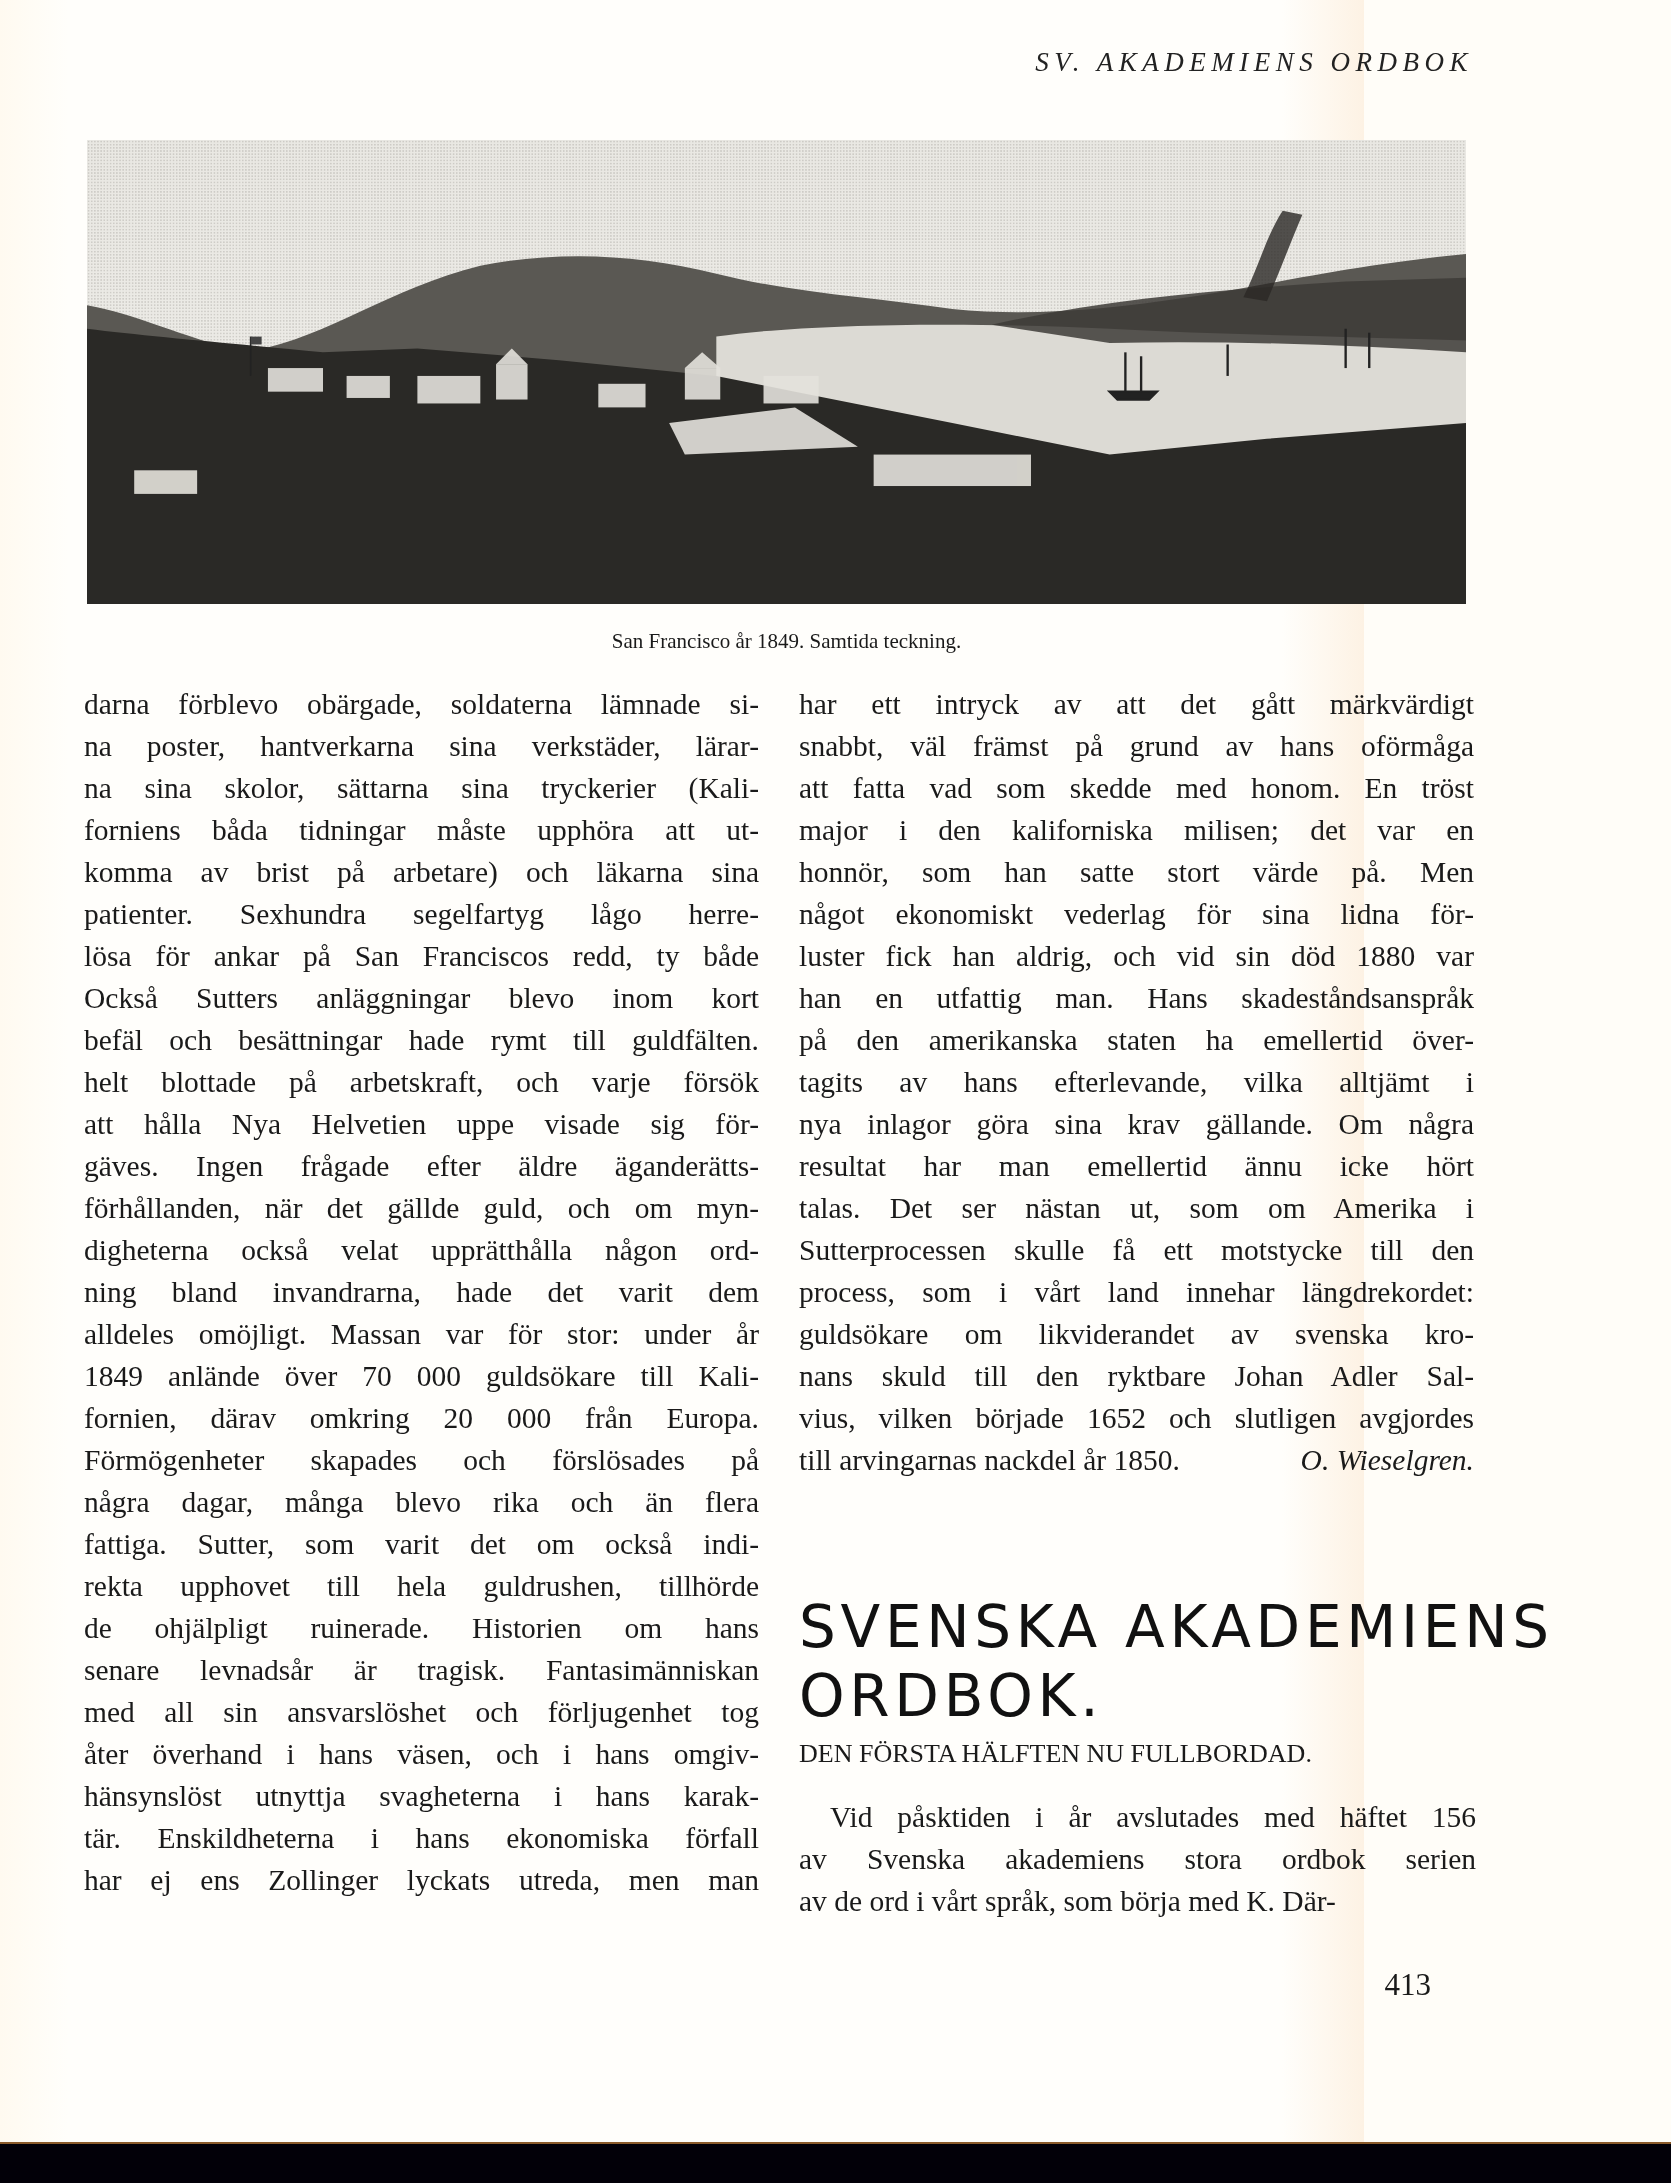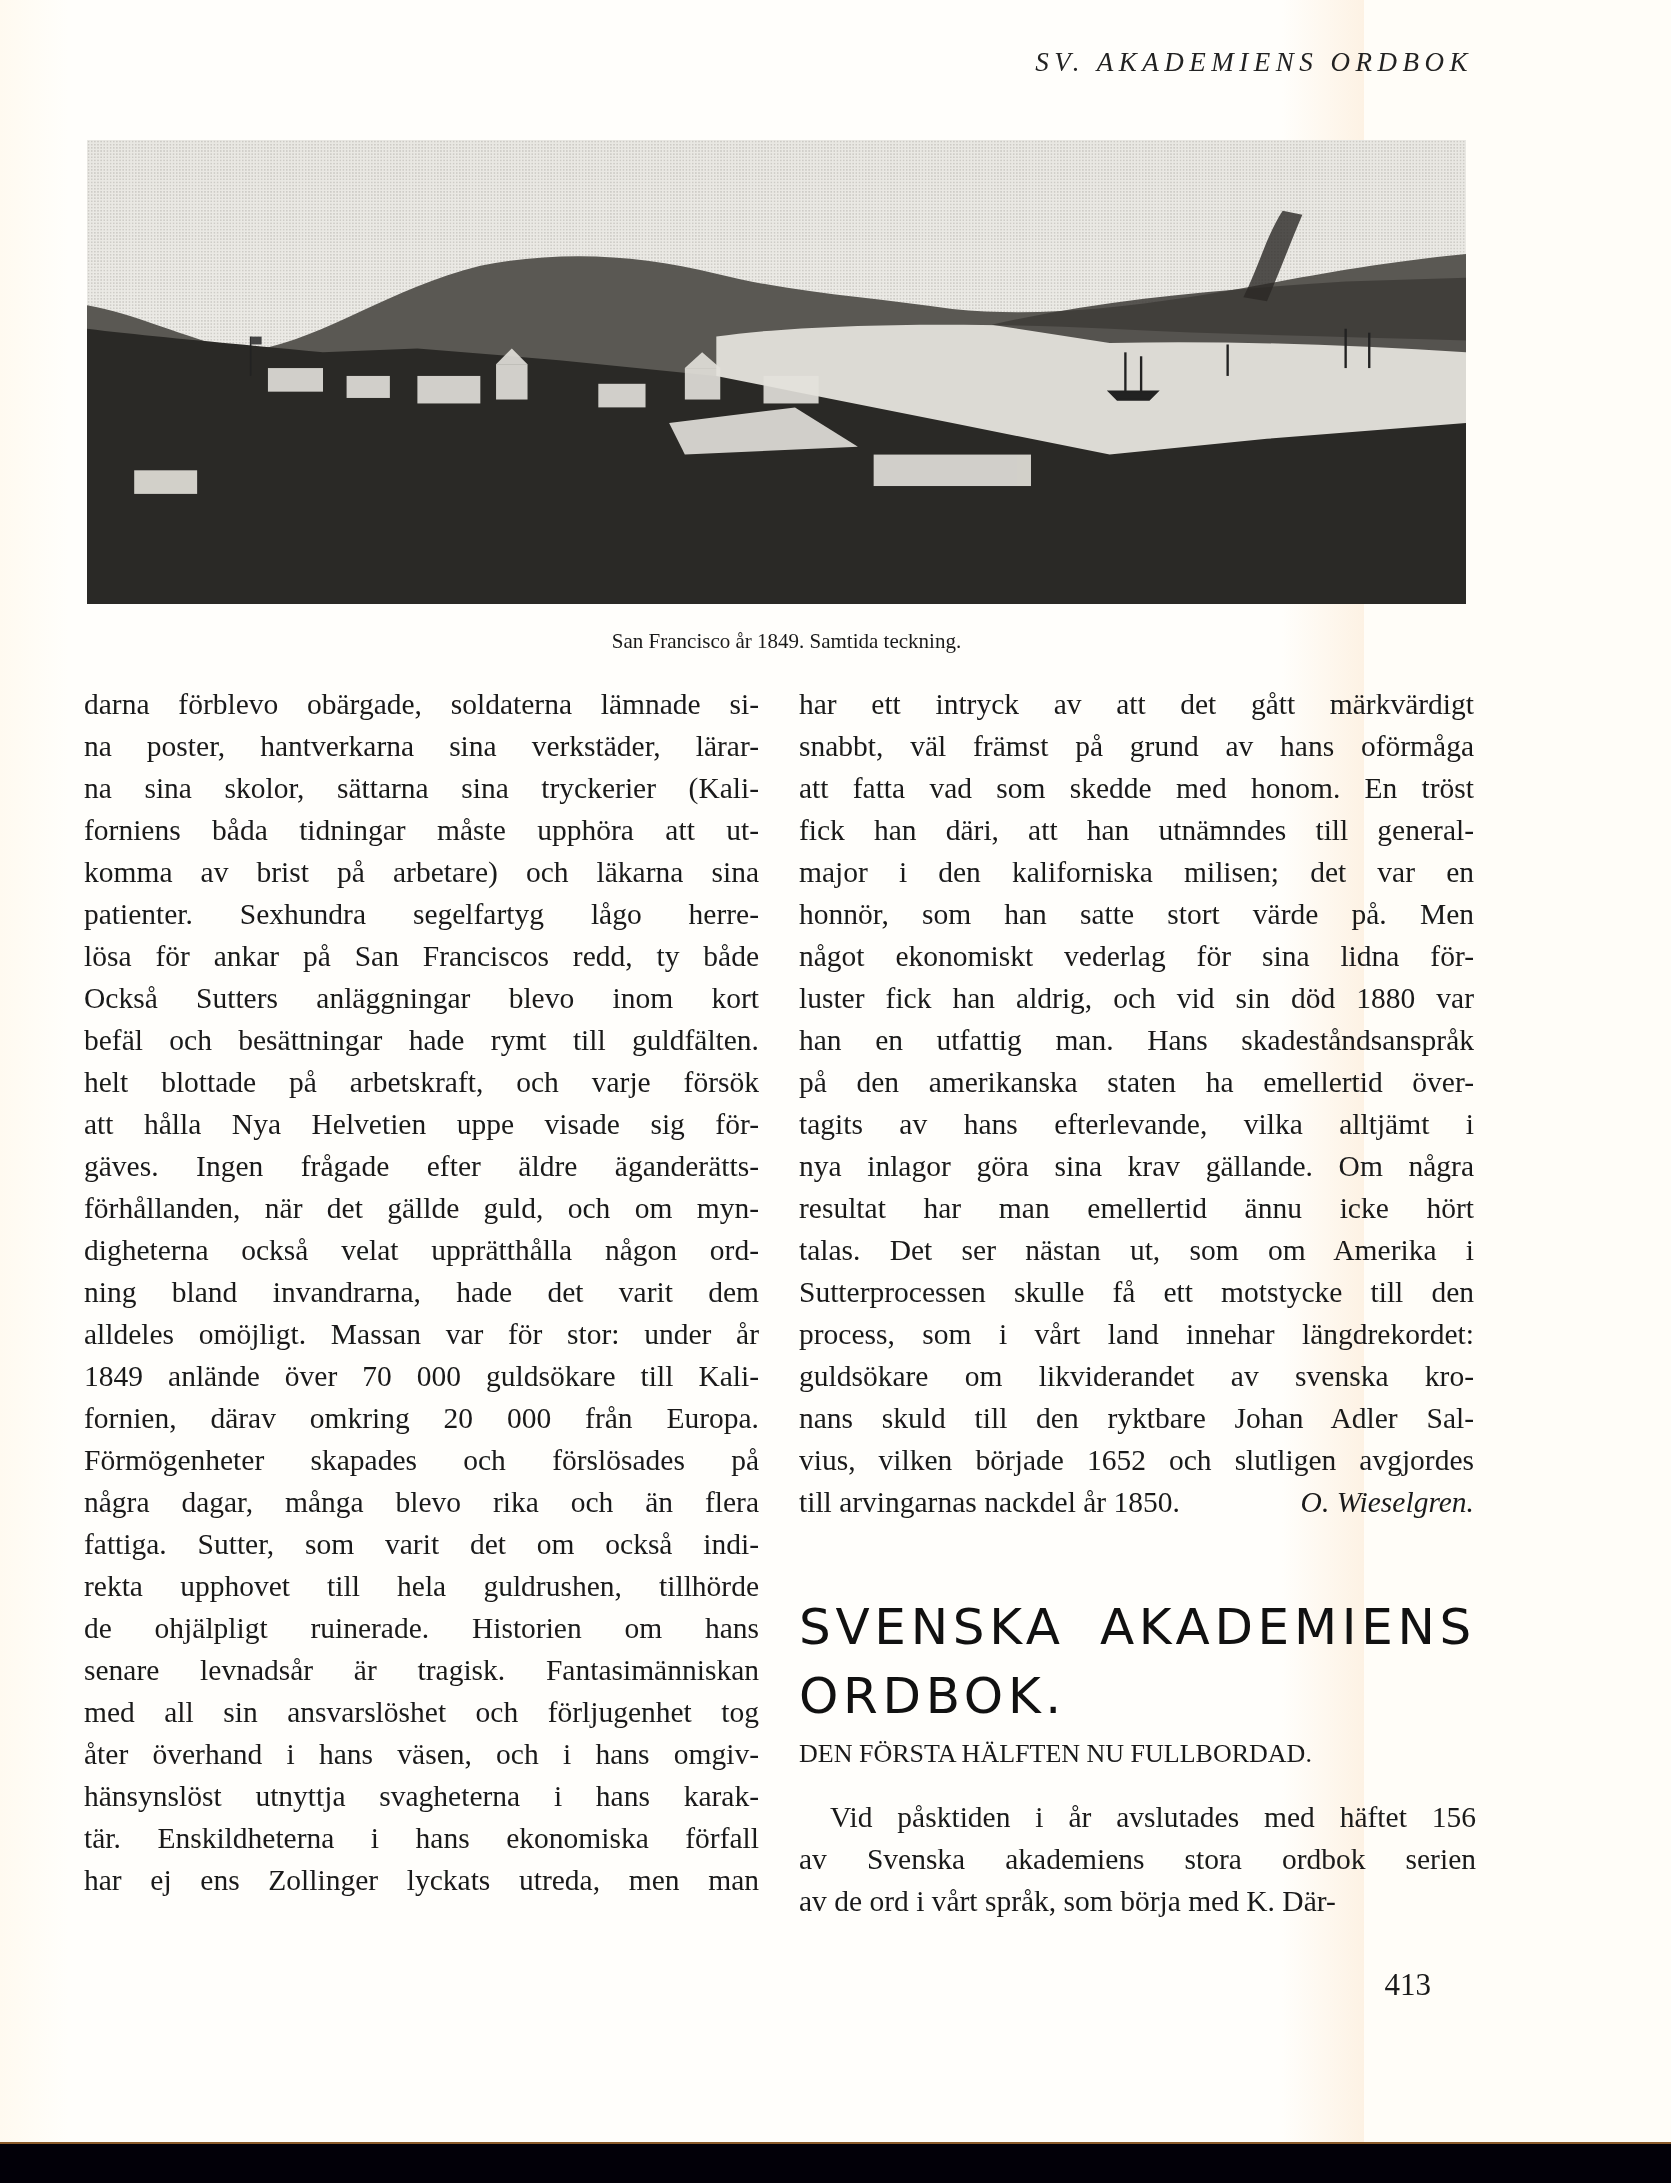--- a/index.html
+++ b/index.html
@@ -42,21 +42,21 @@
     .col-left { left: 84px; }
     .col-right { left: 799px; }
     .line {
       display: block; white-space: nowrap;
       text-align: justify; text-align-last: justify;
     }
     .line.last { text-align-last: left; }
     .signature { font-style: italic; }
     .section-title {
       position: absolute; left: 799px; top: 1593px; width: 677px;
-      font-family: "DejaVu Sans", sans-serif; font-size: 50px; line-height: 69px;
+      font-family: "DejaVu Sans", sans-serif; font-size: 58px; line-height: 69px;
       letter-spacing: 4.7px; color: #111; font-weight: normal;
     }
     .section-title .l1 { display:block; text-align: justify; text-align-last: justify; white-space: nowrap; }
     .subtitle {
       position: absolute; left: 799px; top: 1739px; width: 678px;
       font-family: "Liberation Serif", serif; font-size: 26px;
       white-space: nowrap; color: #1a1a1a;
     }
     .intro {
       position: absolute; left: 799px; top: 1796px; width: 677px;
@@ -152,21 +152,20 @@
     <span class="line">åter överhand i hans väsen, och i hans omgiv-</span>
     <span class="line">hänsynslöst utnyttja svagheterna i hans karak-</span>
     <span class="line">tär.  Enskildheterna i hans ekonomiska förfall</span>
     <span class="line">har ej ens Zollinger lyckats utreda, men man</span>
   </div>
 
   <div class="col col-right">
     <span class="line">har ett intryck av att det gått märkvärdigt</span>
     <span class="line">snabbt, väl främst på grund av hans oförmåga</span>
     <span class="line">att fatta vad som skedde med honom.  En tröst</span>
-    <span class="line">fick han däri, att han utnämndes till general-</span>
     <span class="line">major i den kaliforniska milisen; det var en</span>
     <span class="line">honnör, som han satte stort värde på.  Men</span>
     <span class="line">något ekonomiskt vederlag för sina lidna för-</span>
     <span class="line">luster fick han aldrig, och vid sin död 1880 var</span>
     <span class="line">han en utfattig man.  Hans skadeståndsanspråk</span>
     <span class="line">på den amerikanska staten ha emellertid över-</span>
     <span class="line">tagits av hans efterlevande, vilka alltjämt i</span>
     <span class="line">nya inlagor göra sina krav gällande.  Om några</span>
     <span class="line">resultat har man emellertid ännu icke hört</span>
     <span class="line">talas.  Det ser nästan ut, som om Amerika i</span>

